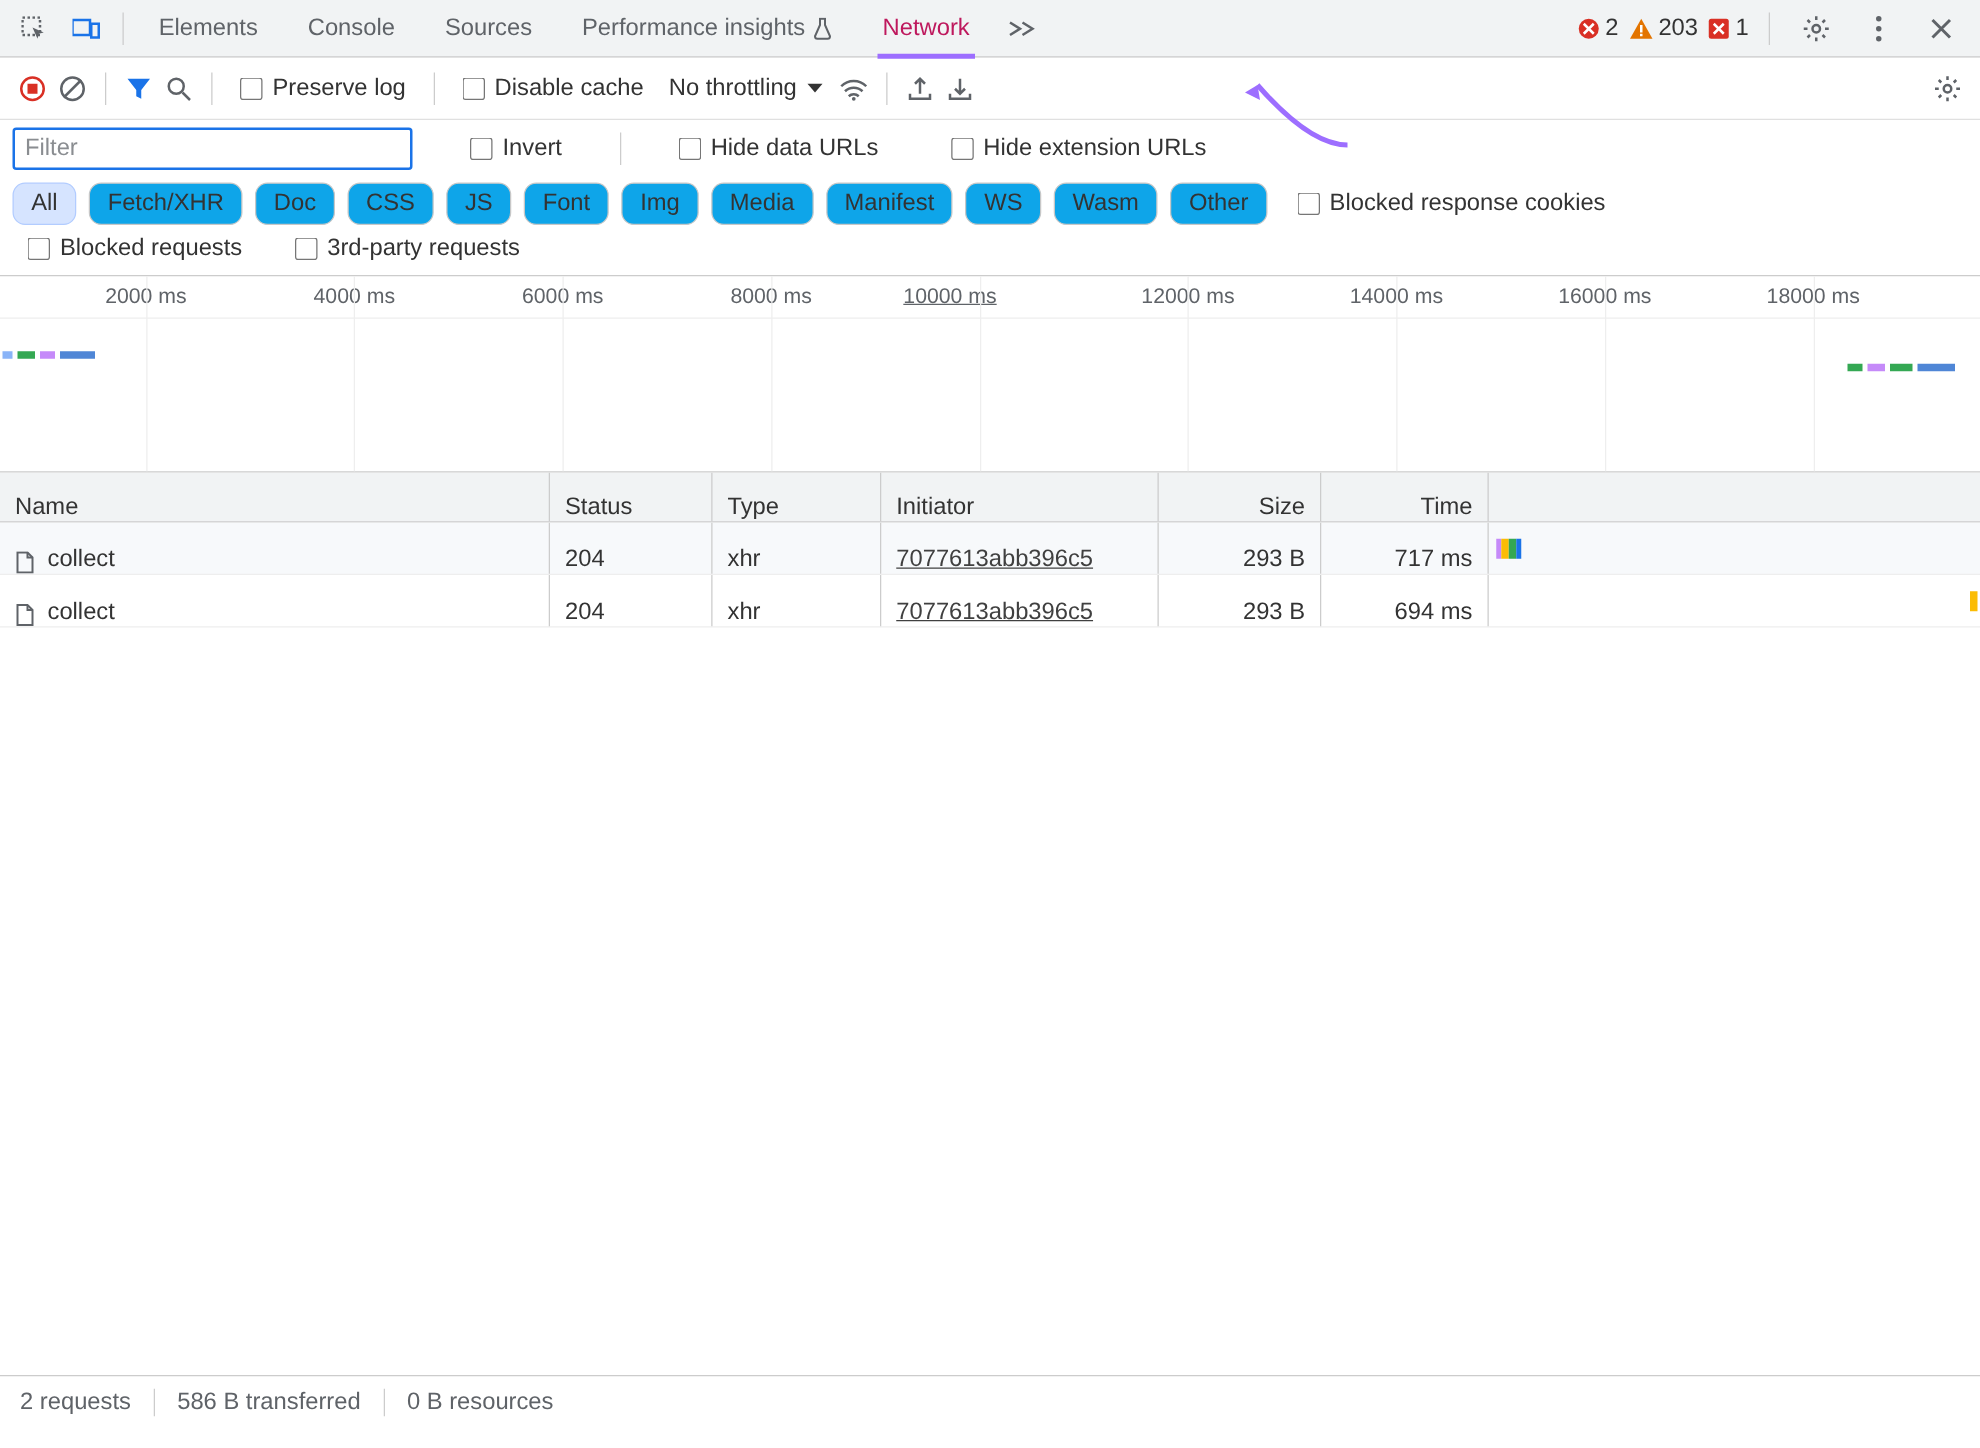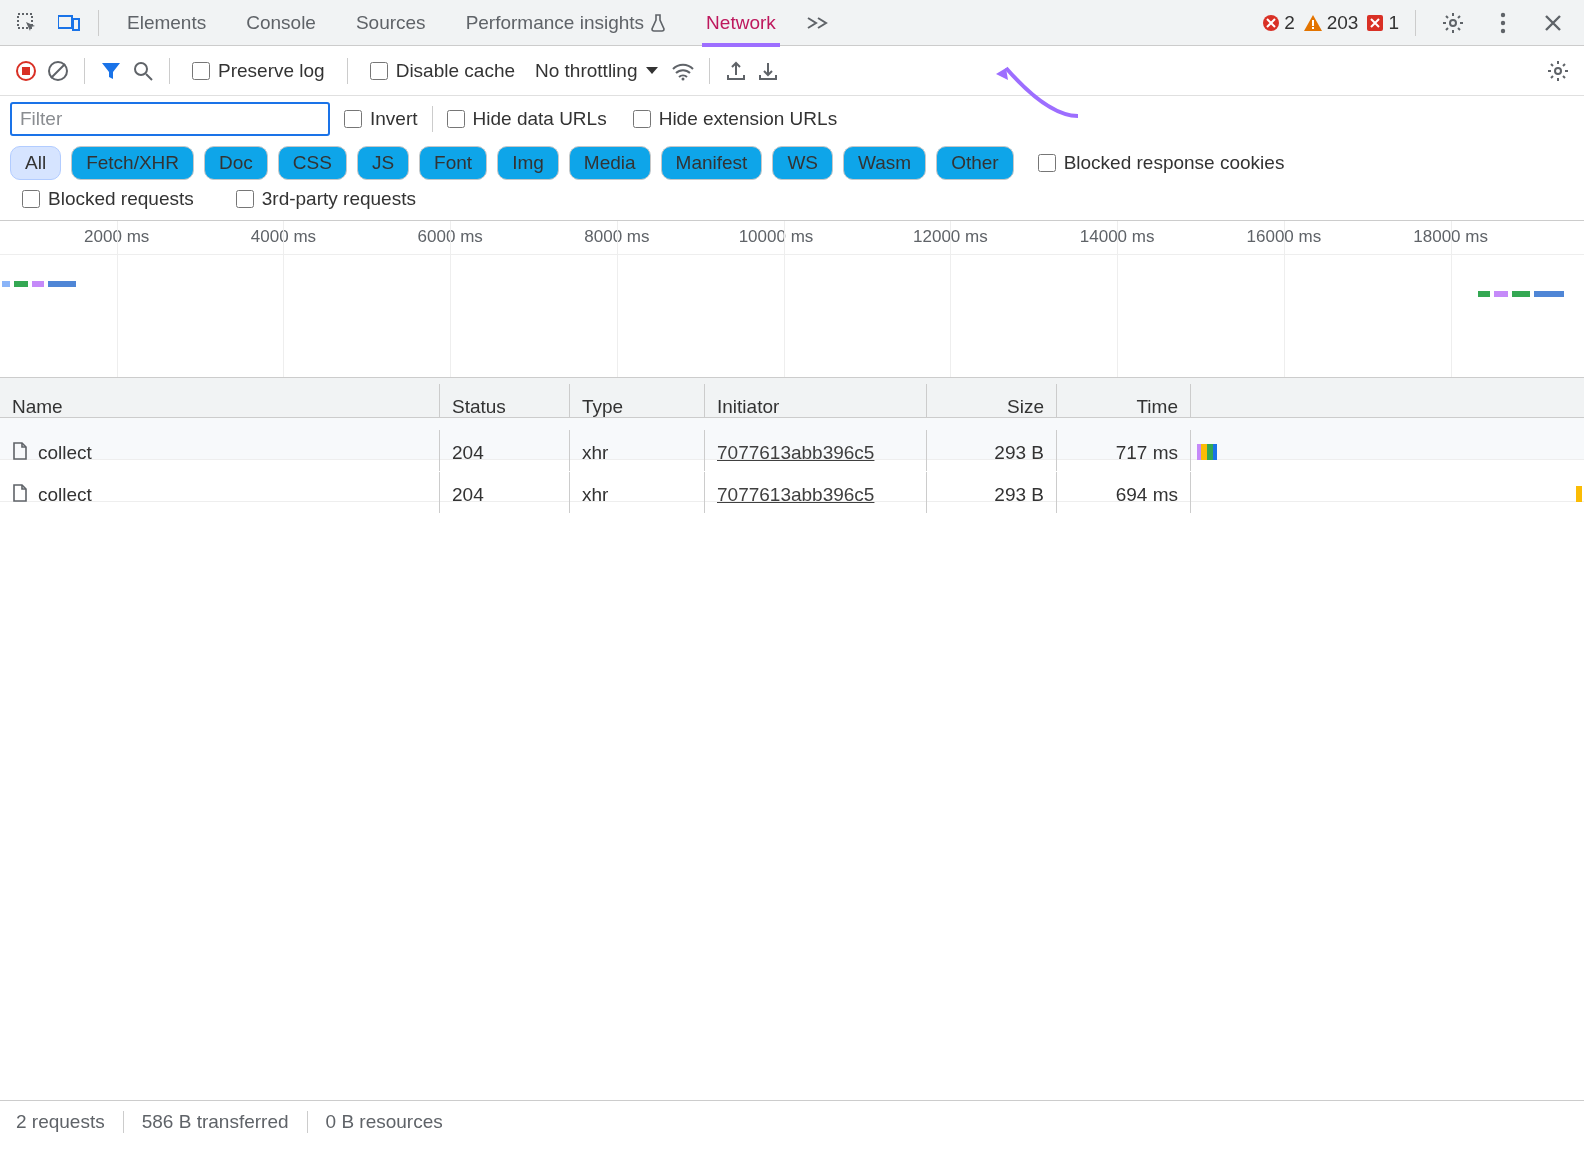--- a/index.html
+++ b/index.html
@@ -63,21 +63,21 @@
 .toolbar .sep { width:1px; height:26px; background:#ccc; margin: 0 10px; }
 .chk { display:flex; align-items:center; gap:8px; margin: 0 12px; }
 .chk input { width:18px; height:18px; }
 .throttle { display:flex; align-items:center; gap:8px; margin-left:8px; margin-right:8px;}
 .toolbar-right { margin-left:auto; display:flex; align-items:center; }
 
 
 .filterbar {
   display:flex; align-items:center;
   padding: 6px 10px;
-  gap: 2px;
+  gap: 34px;
   flex-wrap: wrap;
 }
 .filter-input {
   width: 320px;
   height: 34px;
   border: 2px solid #1a73e8;
   border-radius: 3px;
   padding: 0 8px;
   font-size: 19px;
 }
@@ -133,27 +133,26 @@
 
 
 .table-wrap { display:flex; flex-direction:column; height: calc(1158px - 46px - 50px - 90px - 50px - 158px - 42px); }
 .thead {
   display:flex; align-items:center;
   height: 40px;
   background:#f1f3f4;
   border-bottom:1px solid #ccc;
 }
 .th, .td {
-  padding: 12px 12px;
+  padding: 0 12px;
   border-right:1px solid #ccc;
-  display:flex; align-items:flex-start;
+  display:flex; align-items:flex-end;
   height: 100%;
   overflow:hidden;
   white-space:nowrap;
-  margin-top:12px;
 }
 .col-name { width: 440px; }
 .col-status { width: 130px; }
 .col-type { width: 135px; }
 .col-initiator { width: 222px; }
 .col-size { width: 130px; justify-content:flex-end; }
 .col-time { width: 134px; justify-content:flex-end; }
 .col-waterfall { flex:1; border-right:none; position:relative; }
 .th.col-waterfall { justify-content:space-between; }
 .tbody { flex:1; overflow:auto; position:relative;}
@@ -395,21 +394,21 @@
     <span>3rd-party requests</span>
   </label>
 </div>
 
 <div class="timeline">
   <div class="ruler" id="ruler">
       <div class="tick" style="left: 116.716px;">2000 ms</div>
       <div class="tick" style="left: 283.453px;">4000 ms</div>
       <div class="tick" style="left: 450.189px;">6000 ms</div>
       <div class="tick" style="left: 616.926px;">8000 ms</div>
-      <div class="tick" style="left: 776px;">10000 ms</div>
+      <div class="tick" style="left: 760px; text-decoration: underline;">10000 ms</div>
       <div class="tick" style="left: 950.4px;">12000 ms</div>
       <div class="tick" style="left: 1117.14px;">14000 ms</div>
       <div class="tick" style="left: 1283.87px;">16000 ms</div>
       <div class="tick" style="left: 1450.61px;">18000 ms</div>
     </div>
 
   <div class="winbar" style="left:2px; top:60px; width:8px; background:#8ab4f8;"></div>
   <div class="winbar" style="left:14px; top:60px; width:14px; background:#34a853;"></div>
   <div class="winbar" style="left:32px; top:60px; width:12px; background:#c58af9;"></div>
   <div class="winbar" style="left:48px; top:60px; width:28px; background:#4f86d6;"></div>

